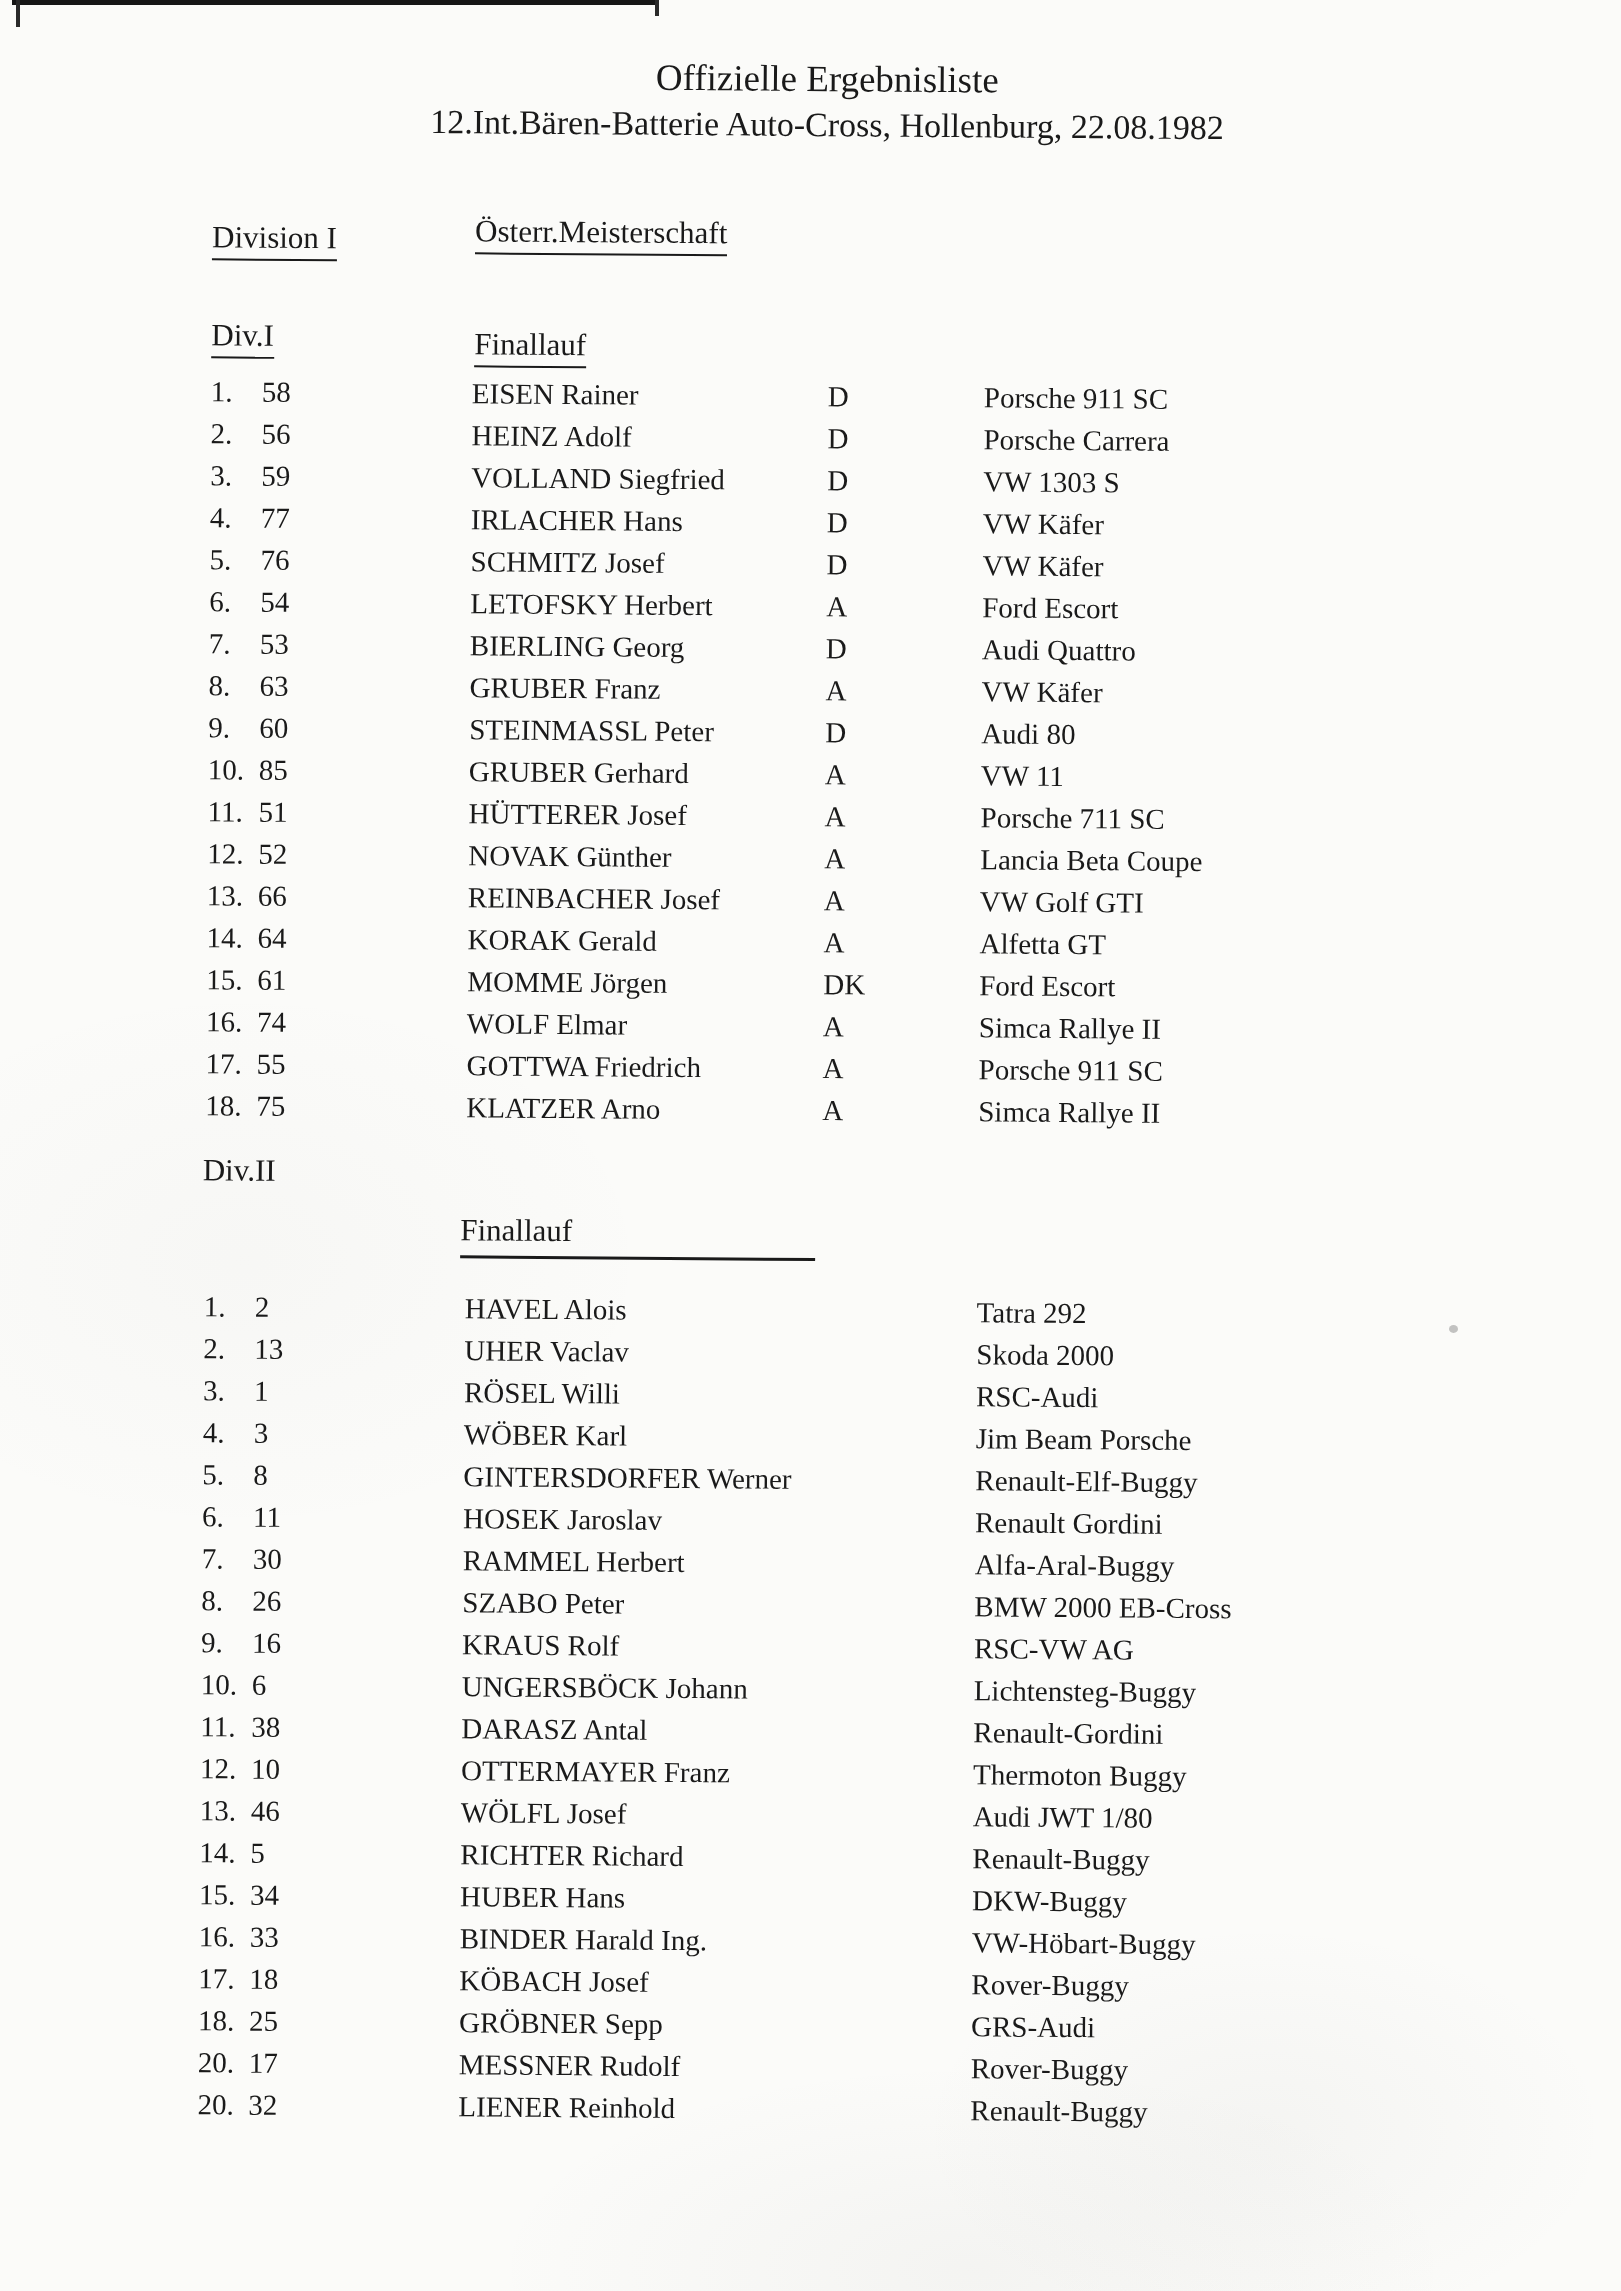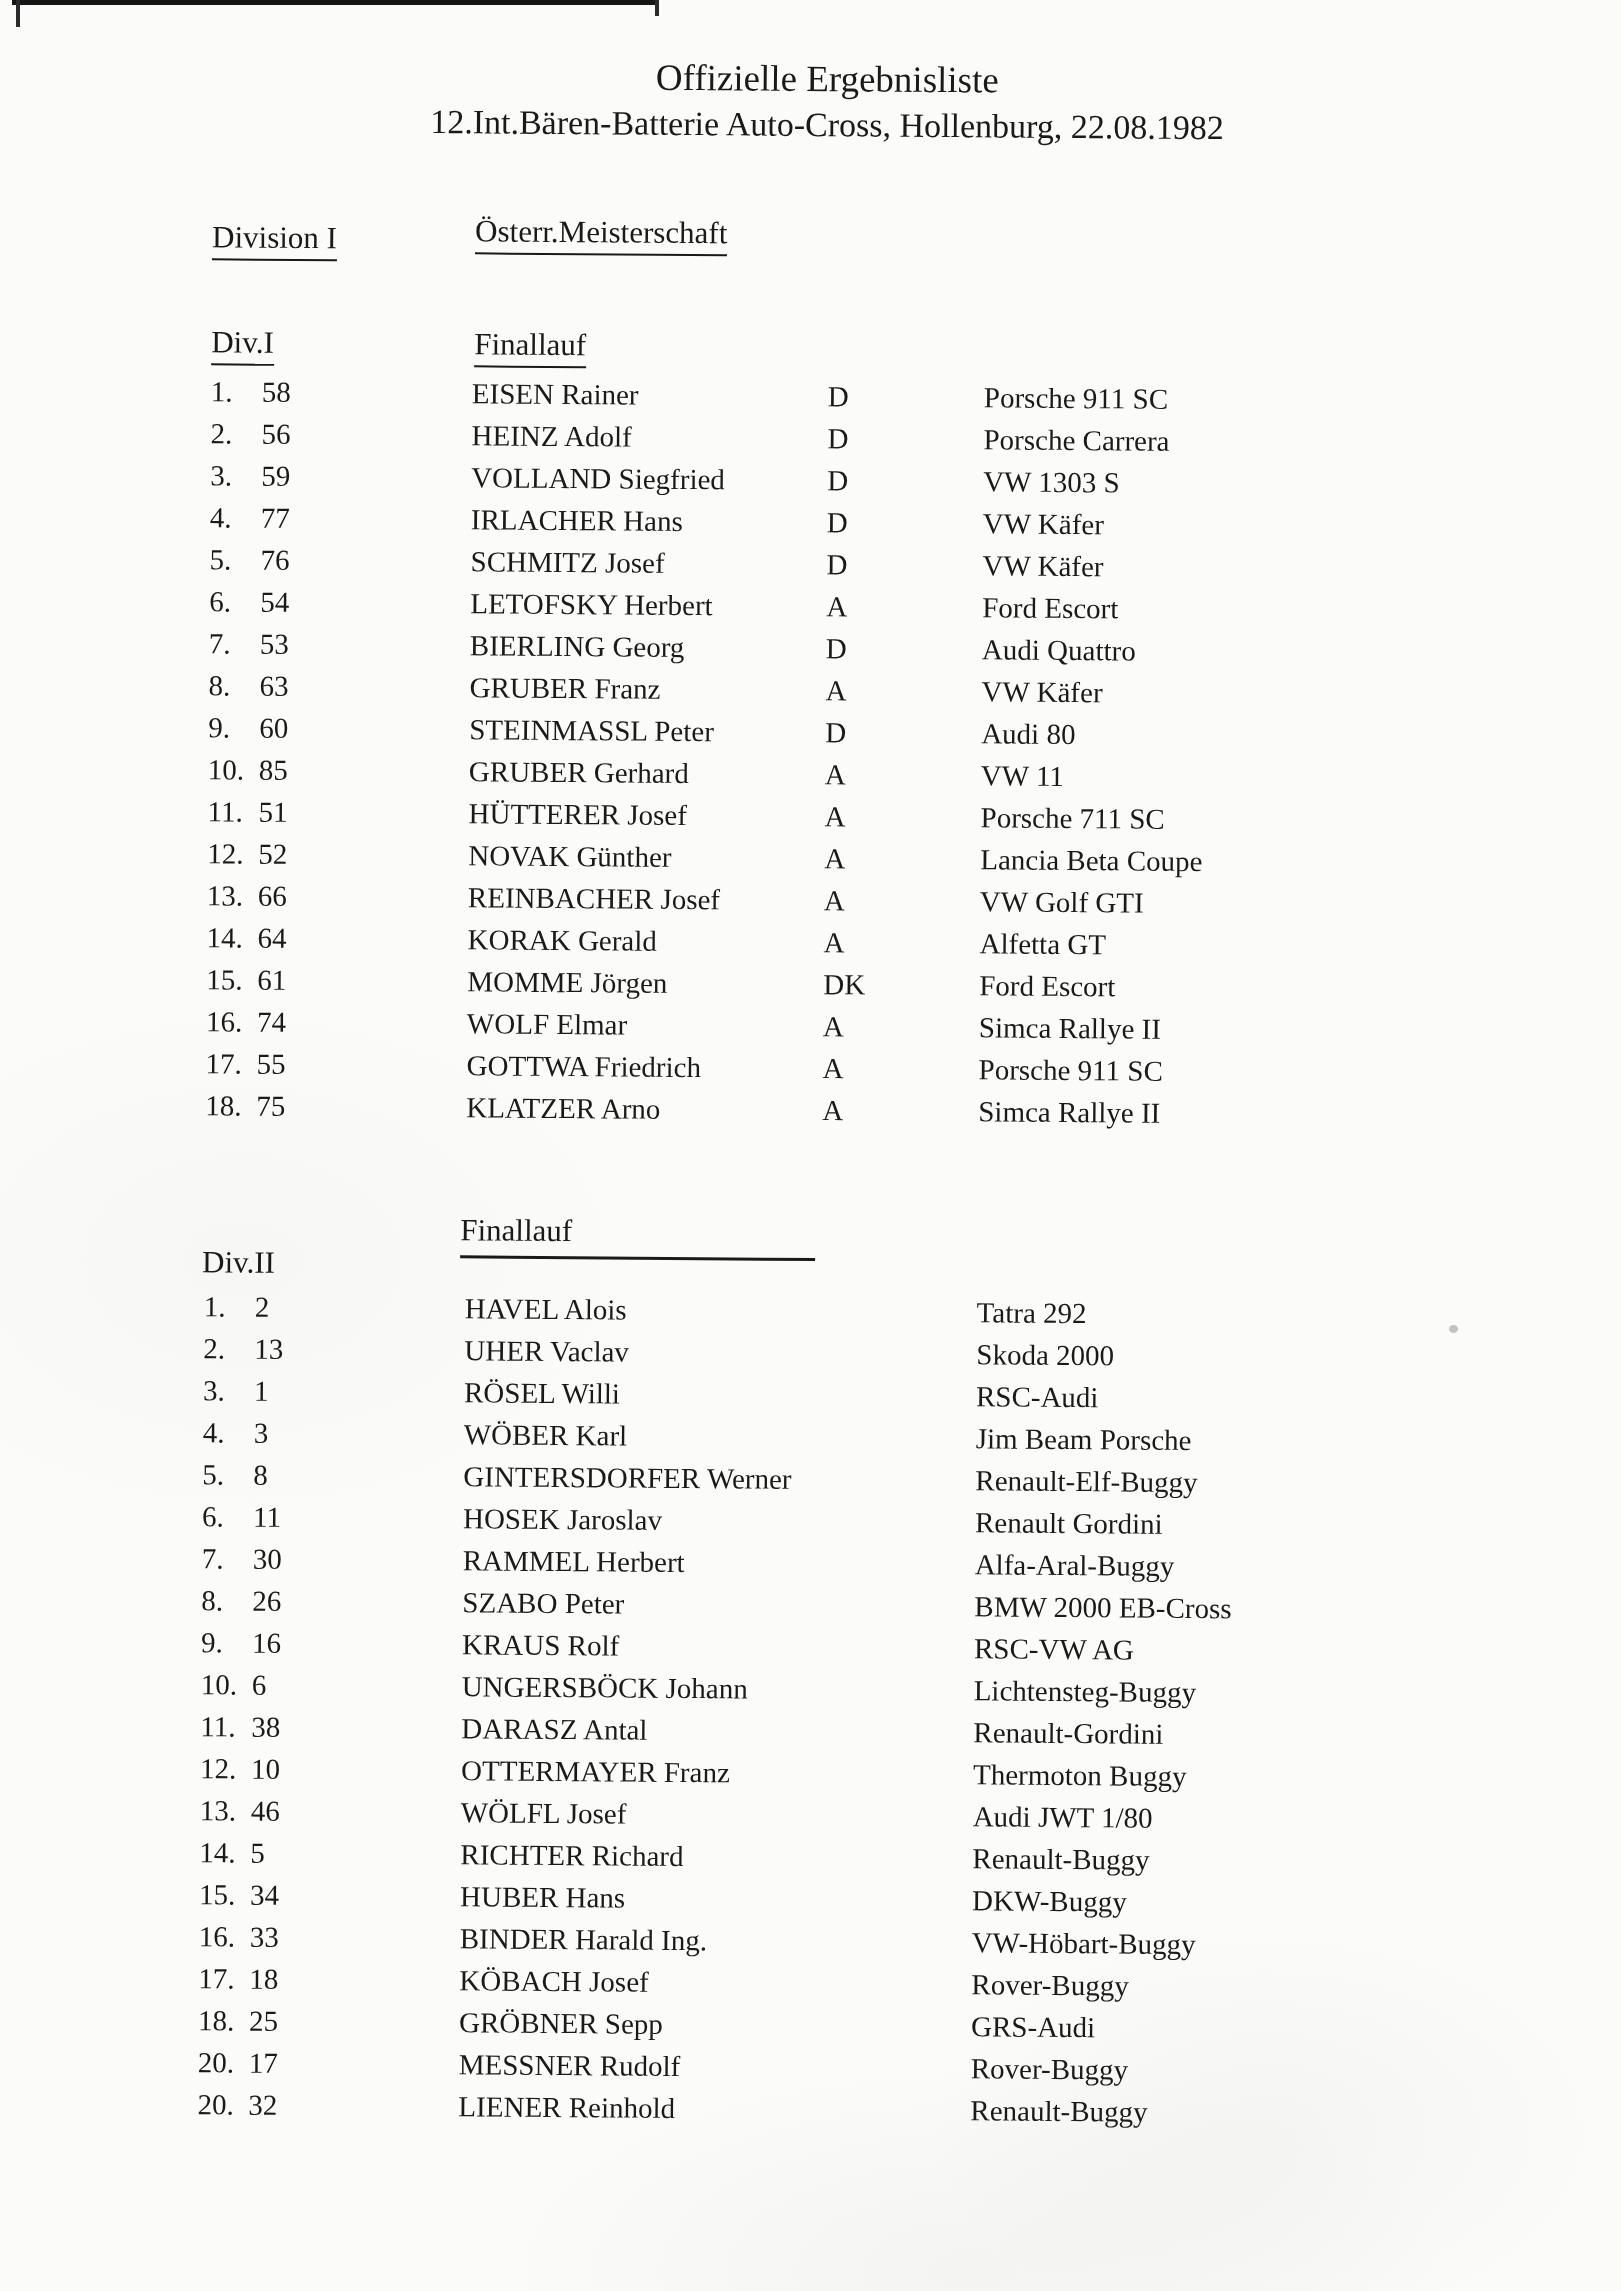--- a/index.html
+++ b/index.html
@@ -41,23 +41,23 @@
   .row span{position:absolute;top:0;line-height:42px;font-size:29px;white-space:nowrap;}
   .c-pos{left:214px;}
   .c-num{left:265px;width:110px;}
   .c-name{left:475px;}
   .c-nat{left:831px;}
   .c-car{left:987px;}
   .t1{top:375px;}
   .t2{top:1290px;}
   .lbl-division1{left:214px;top:224px;}
   .lbl-champ{left:477px;top:216px;}
-  .lbl-div1{left:214px;top:329px;}
+  .lbl-div1{left:214px;top:322px;}
   .lbl-final1{left:477px;top:329px;}
-  .lbl-div2{left:212px;top:1249px;}
+  .lbl-div2{left:212px;top:1157px;}
   .lbl-final2{left:470px;top:1215px;}
 </style>
 </head>
 <body>
 
 <div class="page">
 
   <div class="scan-bar"></div>
   <div class="scan-tick-left"></div>
   <div class="scan-tick-right"></div>

